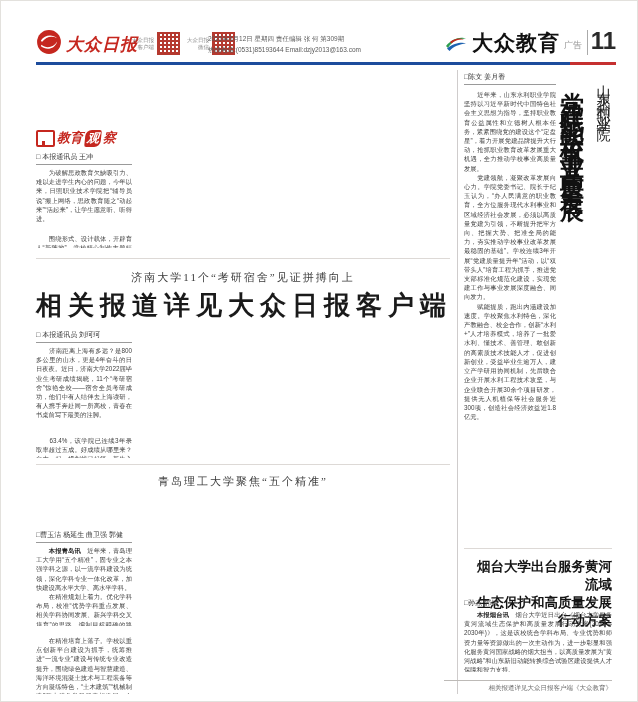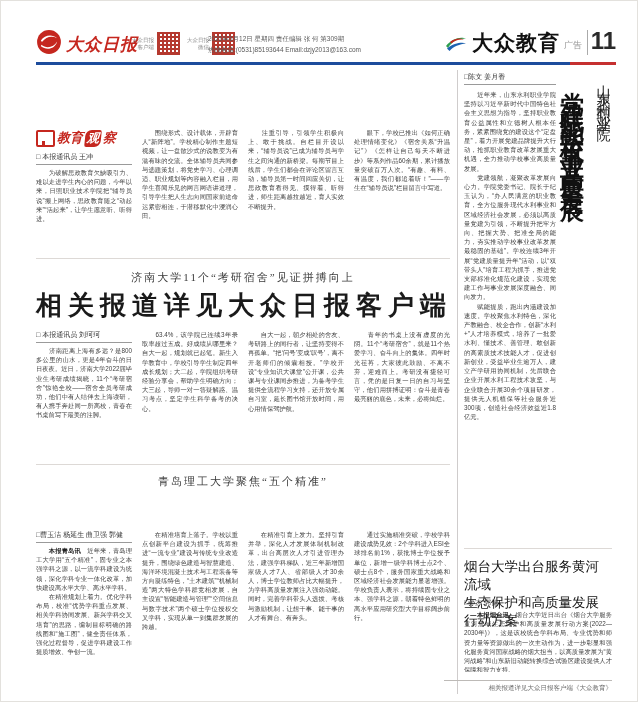--- a/index.html
+++ b/index.html
@@ -28,40 +28,40 @@
   .left-col{position:absolute;left:36px;top:70px;width:414px;height:626px;}
   .right-col{position:absolute;left:464px;top:70px;width:148px;height:626px;}
   .vdiv{position:absolute;left:457px;top:70px;width:1px;height:624px;background:#cfcccc;}
   .hdiv{position:absolute;left:0;width:414px;height:1px;background:#ddd9d6;}
   
   .kicker{position:absolute;left:0;width:414px;text-align:center;
           font-family:"Liberation Serif",serif;font-size:11px;color:#3c3c3c;letter-spacing:2px;}
   .hl-sans{position:absolute;left:0;width:414px;text-align:center;font-weight:800;color:#141414;white-space:nowrap;}
   .hl-serif{position:absolute;left:0;width:414px;text-align:center;font-family:"Liberation Serif",serif;
             font-weight:bold;color:#1a1a1a;white-space:nowrap;}
-  .cols{position:absolute;left:0;width:414px;display:flex;gap:10px;overflow:hidden;}
+  .cols{position:absolute;left:0;width:414px;display:flex;gap:10px;overflow:hidden;flex-direction:column;}
   .col{width:96px;flex:0 0 96px;overflow:hidden;}
   .bodytext{font-size:6.3px;line-height:9.2px;color:#3f3f3f;text-align:justify;white-space:pre-line;}
   .byline{font-size:7px;color:#333;border-bottom:1px solid #9a9a9a;padding-bottom:2px;margin-bottom:3px;white-space:nowrap;}
   
   .badge{display:flex;align-items:center;gap:2px;height:20px;margin-bottom:4px;}
   .badge-icon{width:15px;height:13px;border:2.5px solid #c5271f;border-radius:2px;position:relative;}
   .badge-icon:after{content:"";position:absolute;left:4px;top:9px;width:3px;height:5px;background:#c5271f;}
   .badge-t{font-family:"Liberation Serif",serif;font-style:italic;font-weight:bold;font-size:13px;color:#c5271f;}
   .badge-hi{display:inline-block;background:#c5271f;color:#fff;border-radius:6px 2px 6px 2px;
             font-size:12px;padding:0 2px;font-style:italic;font-weight:bold;transform:skewX(-6deg);}
   
   .v-kicker{position:absolute;right:0;top:4px;writing-mode:vertical-rl;font-family:"Liberation Serif",serif;
             font-size:14px;letter-spacing:6px;color:#222;}
   .v-headline{position:absolute;right:24px;top:2px;writing-mode:vertical-rl;font-family:"Liberation Serif",serif;
               font-weight:bold;font-size:24px;letter-spacing:9px;color:#111;height:480px;}
   .party-byline{position:absolute;left:0;top:2px;width:92px;}
   .party-body{position:absolute;left:0;top:20px;width:92px;height:452px;overflow:hidden;}
   .r-hdiv{position:absolute;left:0;top:478px;width:148px;height:1px;background:#ddd9d6;}
-  .yt-hl{position:absolute;left:0;top:488px;width:148px;text-align:left;font-weight:400;
+  .yt-hl{position:absolute;left:0;top:488px;width:148px;text-align:right;font-weight:700;
          font-size:13.5px;line-height:18px;color:#141414;}
   .yt-byline{position:absolute;left:0;top:528px;width:148px;border:none;}
   .yt-body{position:absolute;left:0;top:540px;width:148px;height:62px;overflow:hidden;}
   .lead{font-weight:bold;color:#222;}
   .foot-rule{position:absolute;left:-20px;top:610px;width:168px;height:1px;background:#bdbab7;}
   .foot-note{position:absolute;left:-20px;top:614px;width:168px;font-size:6.5px;color:#6a6a6a;text-align:right;}
 </style>
 </head>
 <body>
 

